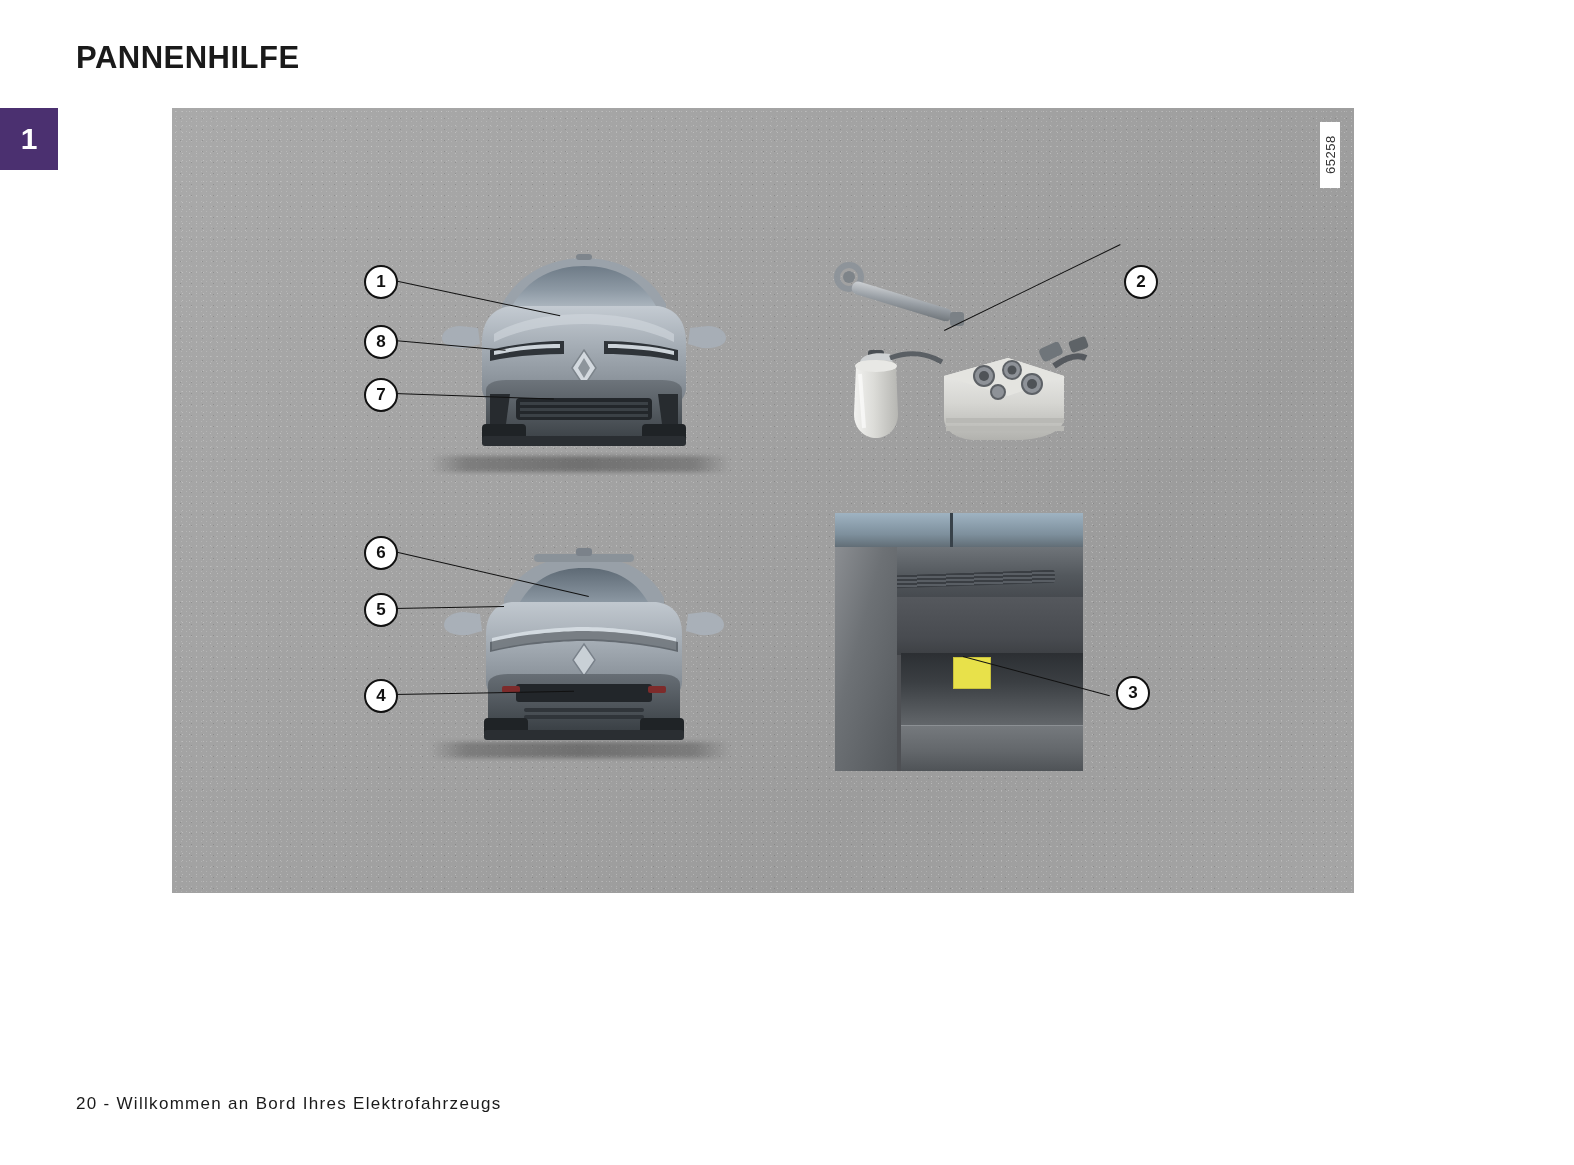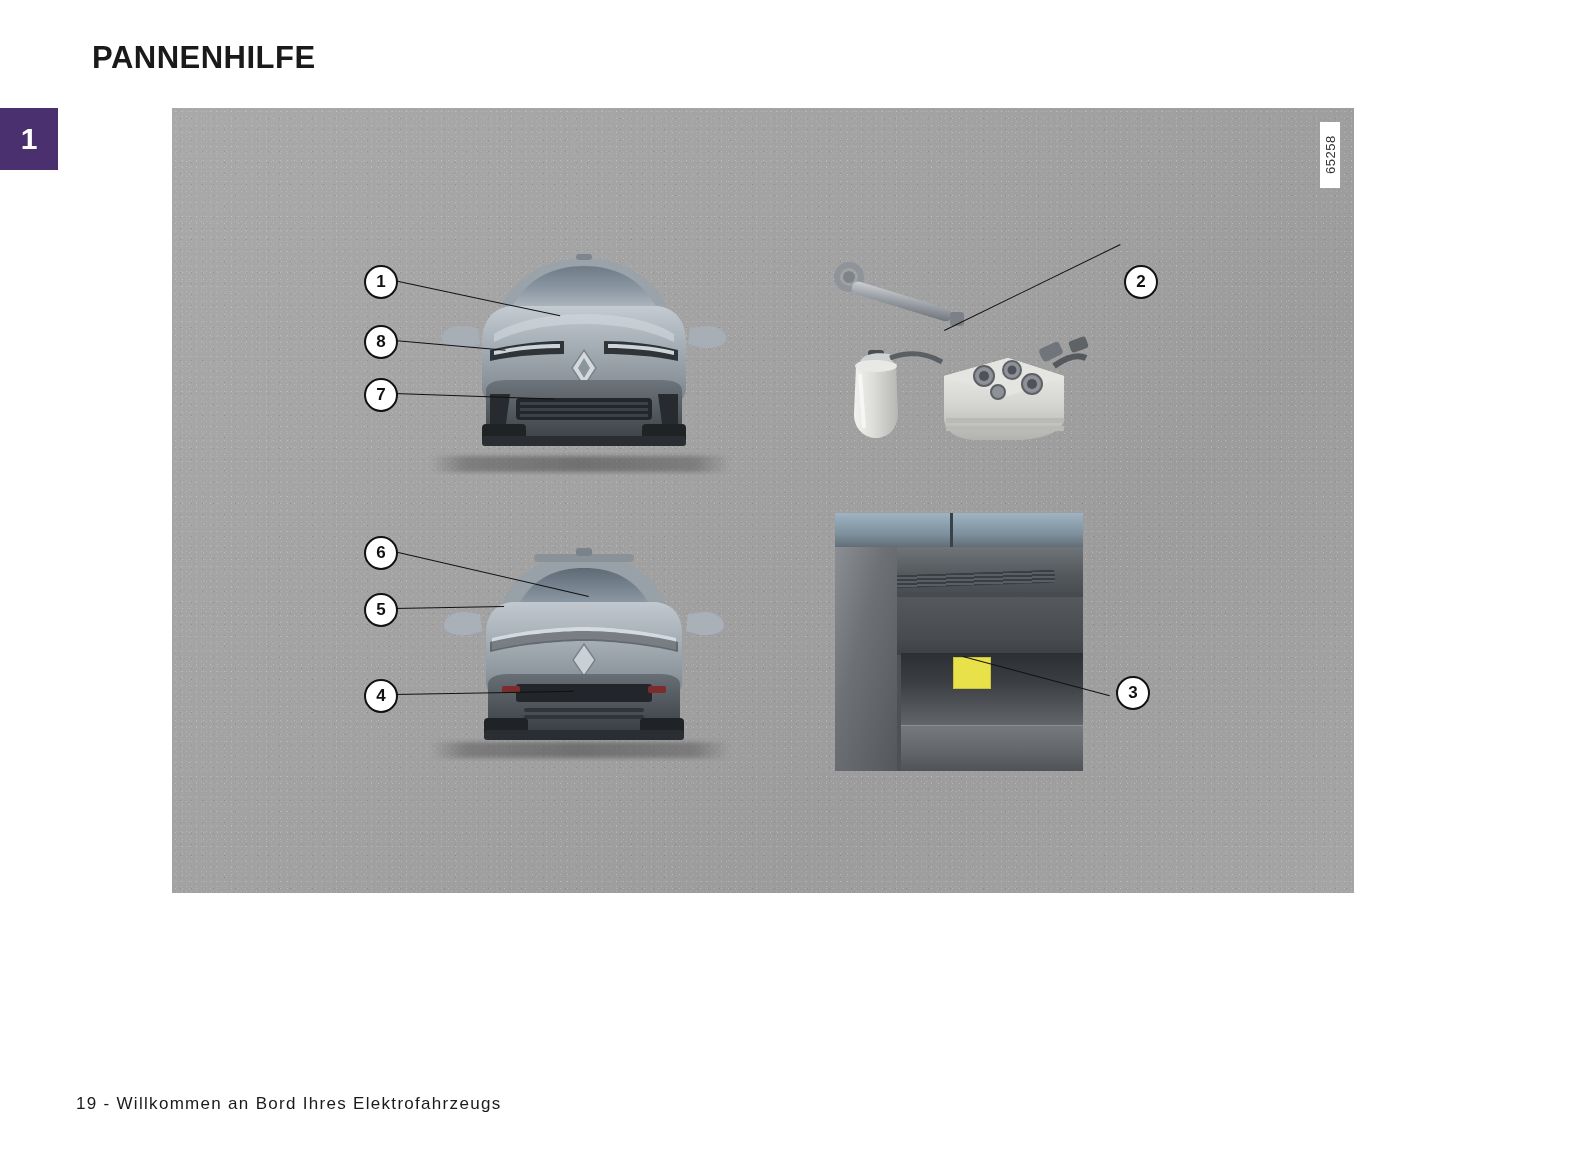--- a/index.html
+++ b/index.html
@@ -17,21 +17,20 @@
 
   
   .page-title {
     position: absolute;
     left: 76px;
     top: 40px;
     font-size: 31px;
     font-weight: bold;
     letter-spacing: 0.5px;
     color: #1a1a1a;
-    margin-left: 16px;
   }
 
   
   .chapter-tab {
     position: absolute;
     left: 0;
     top: 108px;
     width: 58px;
     height: 62px;
     background: #4b3070;
@@ -401,13 +400,13 @@
   <div class="callout" style="left:192px; top:217px;">8</div>
   <div class="callout" style="left:192px; top:270px;">7</div>
   <div class="callout" style="left:952px; top:157px;">2</div>
   <div class="callout" style="left:192px; top:428px;">6</div>
   <div class="callout" style="left:192px; top:485px;">5</div>
   <div class="callout" style="left:192px; top:571px;">4</div>
   <div class="callout" style="left:944px; top:568px;">3</div>
 
 </div>
 
-<div class="footer">19 - Willkommen an Bord Ihres Elektrofahrzeugs</div>
+<div class="footer">20 - Willkommen an Bord Ihres Elektrofahrzeugs</div>
 
 </body></html>

